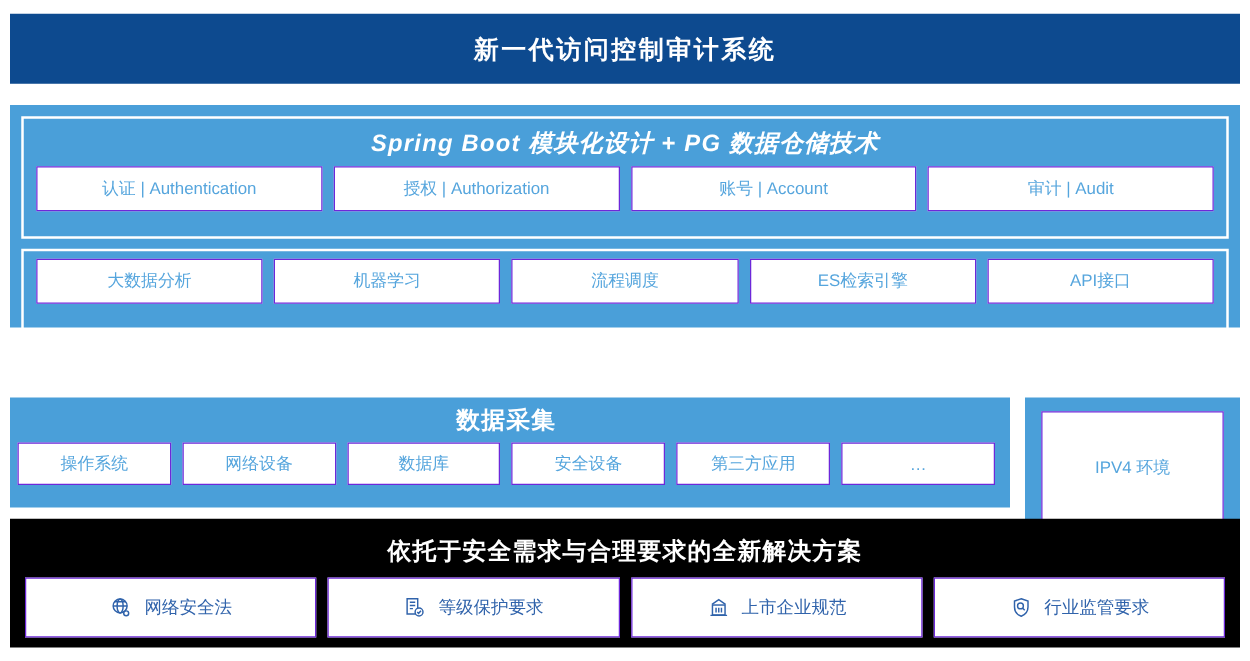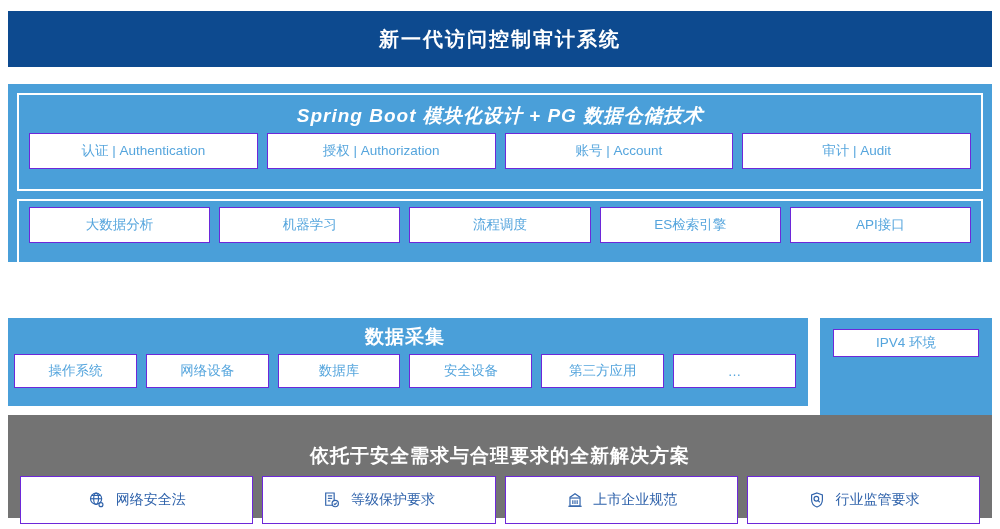--- a/index.html
+++ b/index.html
@@ -117,38 +117,38 @@
   .ipv {
     position: absolute;
     right: 0;
     top: 0;
     width: 172px;
     height: 112px;
     background: #4a9fd9;
     box-sizing: border-box;
     padding: 11px 13px;
     display: flex;
-    flex-direction: row;
+    flex-direction: column;
     gap: 9px;
   }
   .ipv .cell {
     height: 28px;
     font-size: 13.5px;
   }
 
   
   .solution {
     position: absolute;
     left: 8px;
     top: 415px;
     width: 984px;
     height: 103px;
-    background: #737373;
-    box-sizing: border-box;
-    padding: 24px 12px 12px 12px;
+    background: #000000;
+    box-sizing: border-box;
+    padding: 10px 12px 12px 12px;
   }
   .solution .panel-title {
     color: #ffffff;
     font-size: 19px;
     font-weight: bold;
     height: 37px;
     line-height: 34px;
     letter-spacing: 1px;
   }
   .solution .cell {

